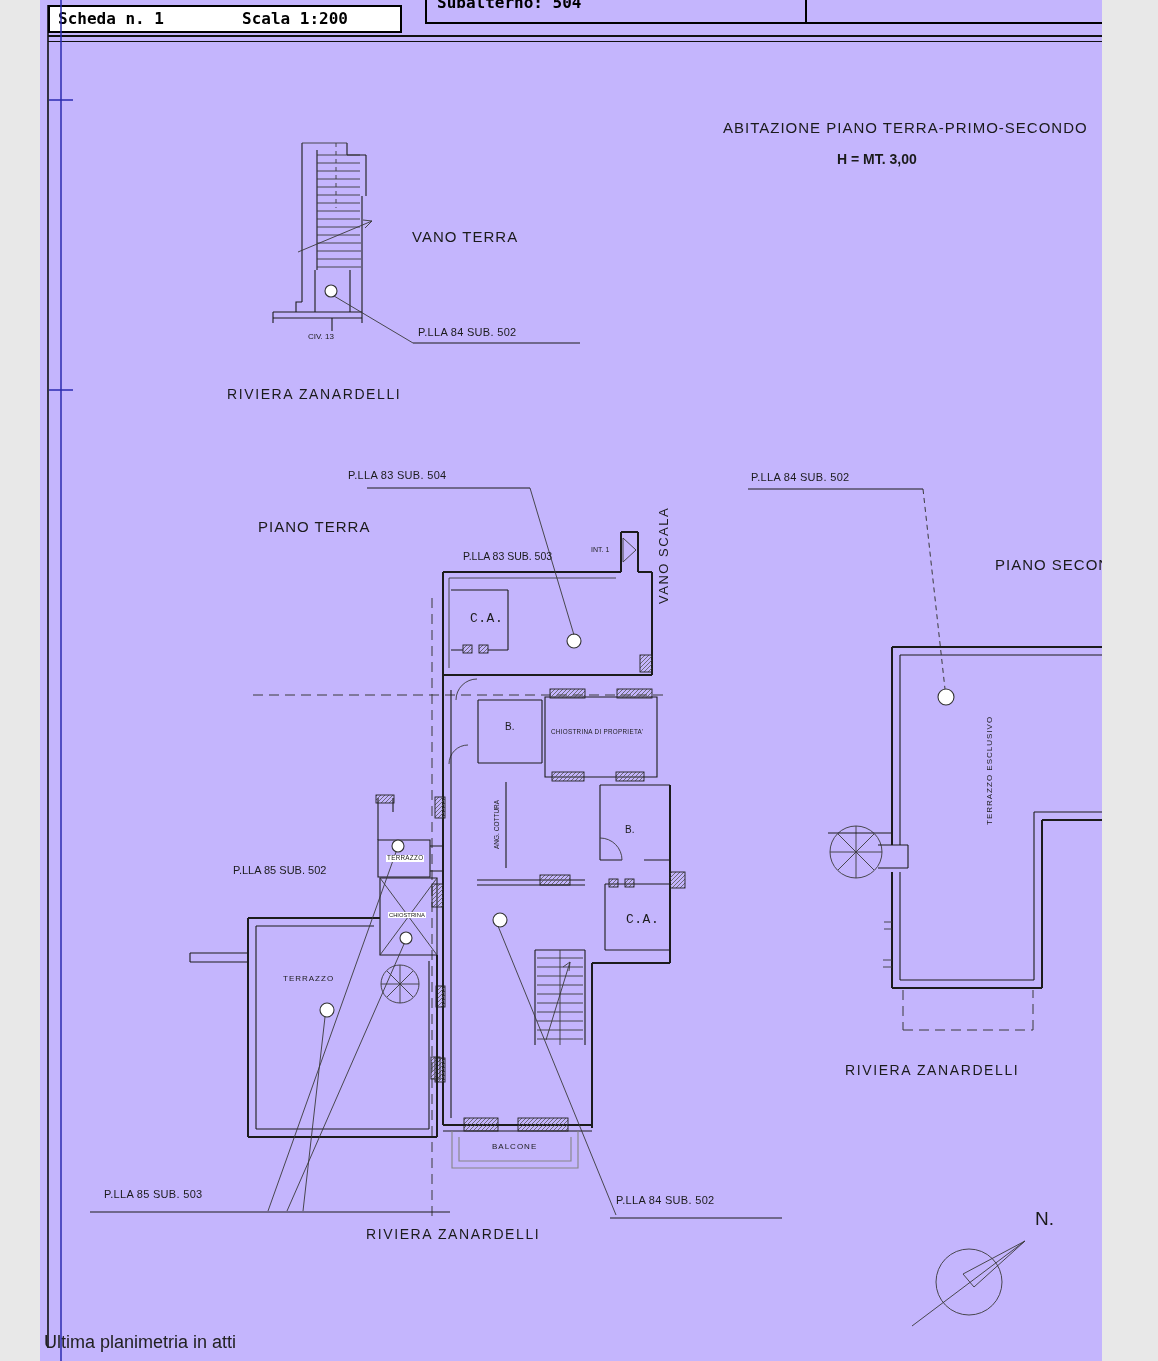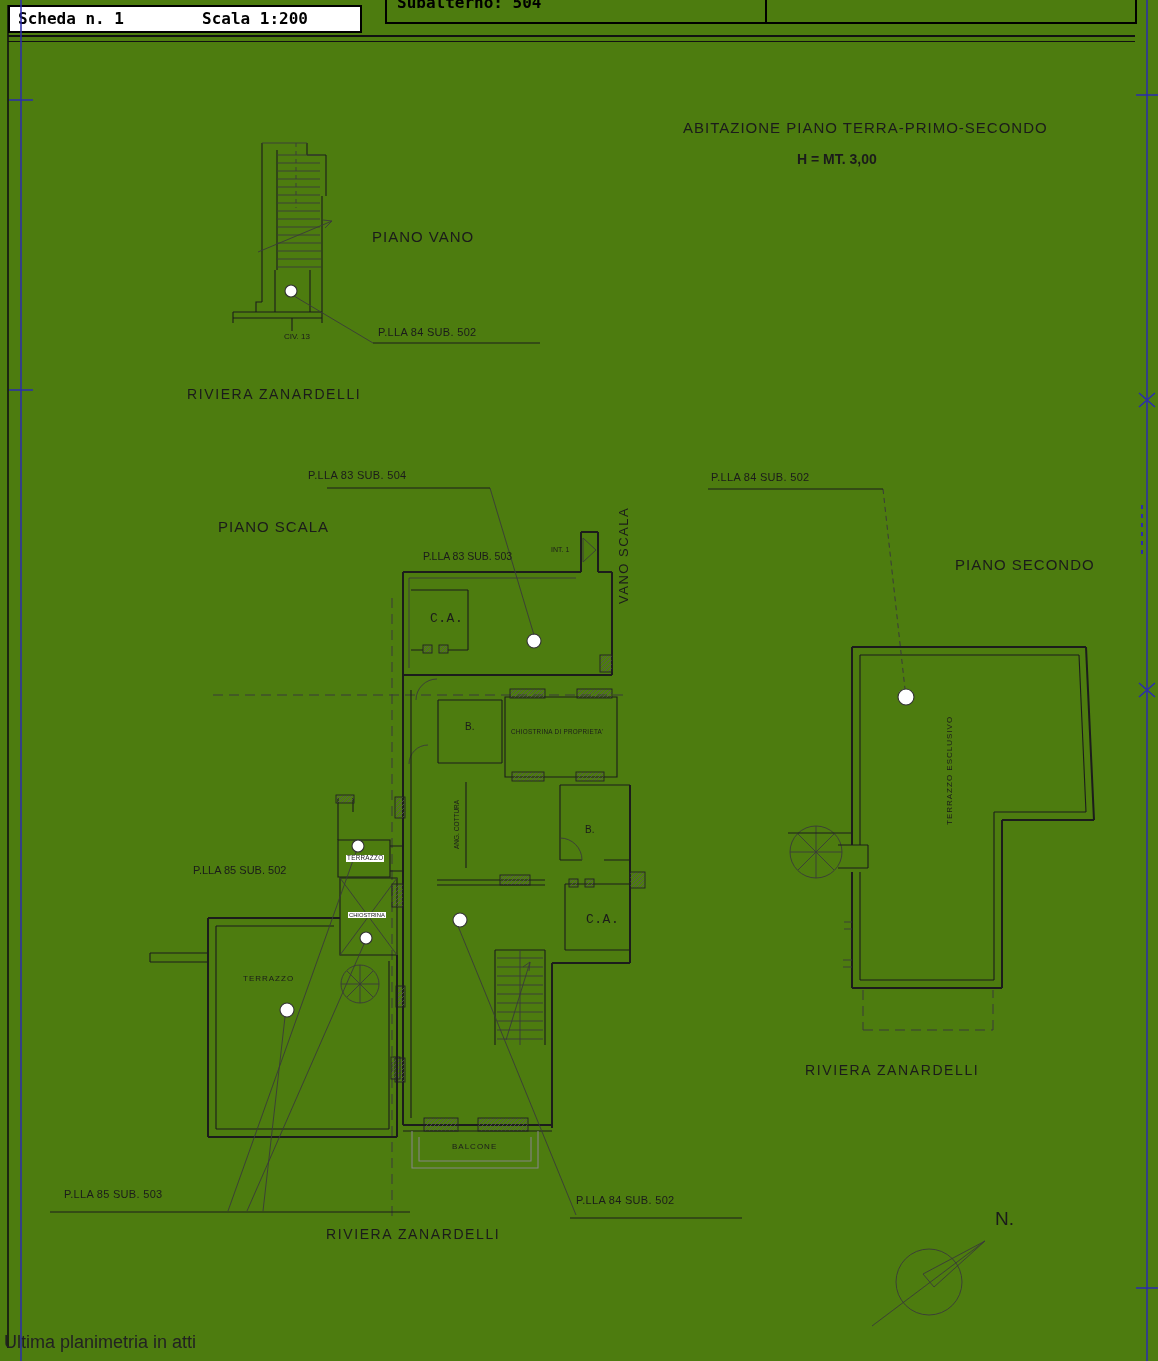--- a/index.html
+++ b/index.html
@@ -1,18 +1,18 @@
 <!DOCTYPE html>
 <html><head>
 <meta charset="utf-8">
 <style>
   html,body { margin:0; padding:0; background:#e8e8e8; }
   .page {
-    position:relative; width:1158px; height:1361px; background:#4d7c0f;
-    overflow:hidden; font-family:"Liberation Sans", sans-serif;
+    position:relative; width:1062px; height:1361px; background:#c4b5fd;
+    overflow:hidden; font-family:"Liberation Sans", sans-serif;margin-left:40px;
   }
   svg.lineart, svg.overlay { position:absolute; left:0; top:0; }
   svg.overlay { pointer-events:none; }
 
   
   .w2   { stroke:#1c1c1c; stroke-width:2;   fill:none; }
   .w1   { stroke:#1c1c1c; stroke-width:1.1; fill:none; }
   .thin { stroke:#3a3a3a; stroke-width:0.9; fill:none; }
   .gray { stroke:#858585; stroke-width:1.1; fill:none; }
   .dash { stroke:#3a3a3a; stroke-width:1;   fill:none; stroke-dasharray:10 6; }
@@ -192,26 +192,26 @@
   </div>
   <div class="hdr-box3">
     <span class="mono cuttext lbl" style="left:35px; top:-7px;">Prov. Roma</span>
     <span class="mono cuttext lbl" style="left:283px; top:-7px;">N.5055</span>
   </div>
   <div class="rule"></div>
 
   <div class="lbl big" style="left:683px; top:120px;">ABITAZIONE  PIANO TERRA-PRIMO-SECONDO</div>
   <div class="lbl" style="left:797px; top:152px; font-size:14px; font-weight:bold;">H = MT. 3,00</div>
 
-  <div class="lbl big" style="left:372px; top:229px;">PIANO VANO</div>
+  <div class="lbl big" style="left:372px; top:229px;">VANO TERRA</div>
   <div class="lbl parcel" style="left:378px; top:326px;">P.LLA 84 SUB. 502</div>
-  <div class="lbl" style="left:284px; top:333px; font-size:8px;">CIV. 13</div>
+  <div class="lbl" style="left:268px; top:333px; font-size:8px;">CIV. 13</div>
   <div class="lbl street" style="left:187px; top:387px;">RIVIERA ZANARDELLI</div>
 
-  <div class="lbl big" style="left:218px; top:519px;">PIANO SCALA</div>
+  <div class="lbl big" style="left:218px; top:519px;">PIANO TERRA</div>
   <div class="lbl parcel" style="left:308px; top:469px;">P.LLA 83 SUB. 504</div>
   <div class="lbl" style="left:423px; top:551px; font-size:10.5px;">P.LLA 83 SUB. 503</div>
   <div class="lbl rot" style="left:617px; top:604px; font-size:13px; letter-spacing:1.5px;">VANO SCALA</div>
   <div class="lbl" style="left:551px; top:546px; font-size:7px;">INT. 1</div>
   <div class="lbl room" style="left:430px; top:612px;">C.A.</div>
   <div class="lbl" style="left:465px; top:721px; font-size:10px;">B.</div>
   <div class="lbl tiny" style="left:511px; top:729px;">CHIOSTRINA DI PROPRIETA'</div>
   <div class="lbl rot" style="left:453px; top:849px; font-size:6.5px;">ANG. COTTURA</div>
   <div class="lbl" style="left:585px; top:824px; font-size:10px;">B.</div>
   <div class="lbl room" style="left:586px; top:913px;">C.A.</div>

